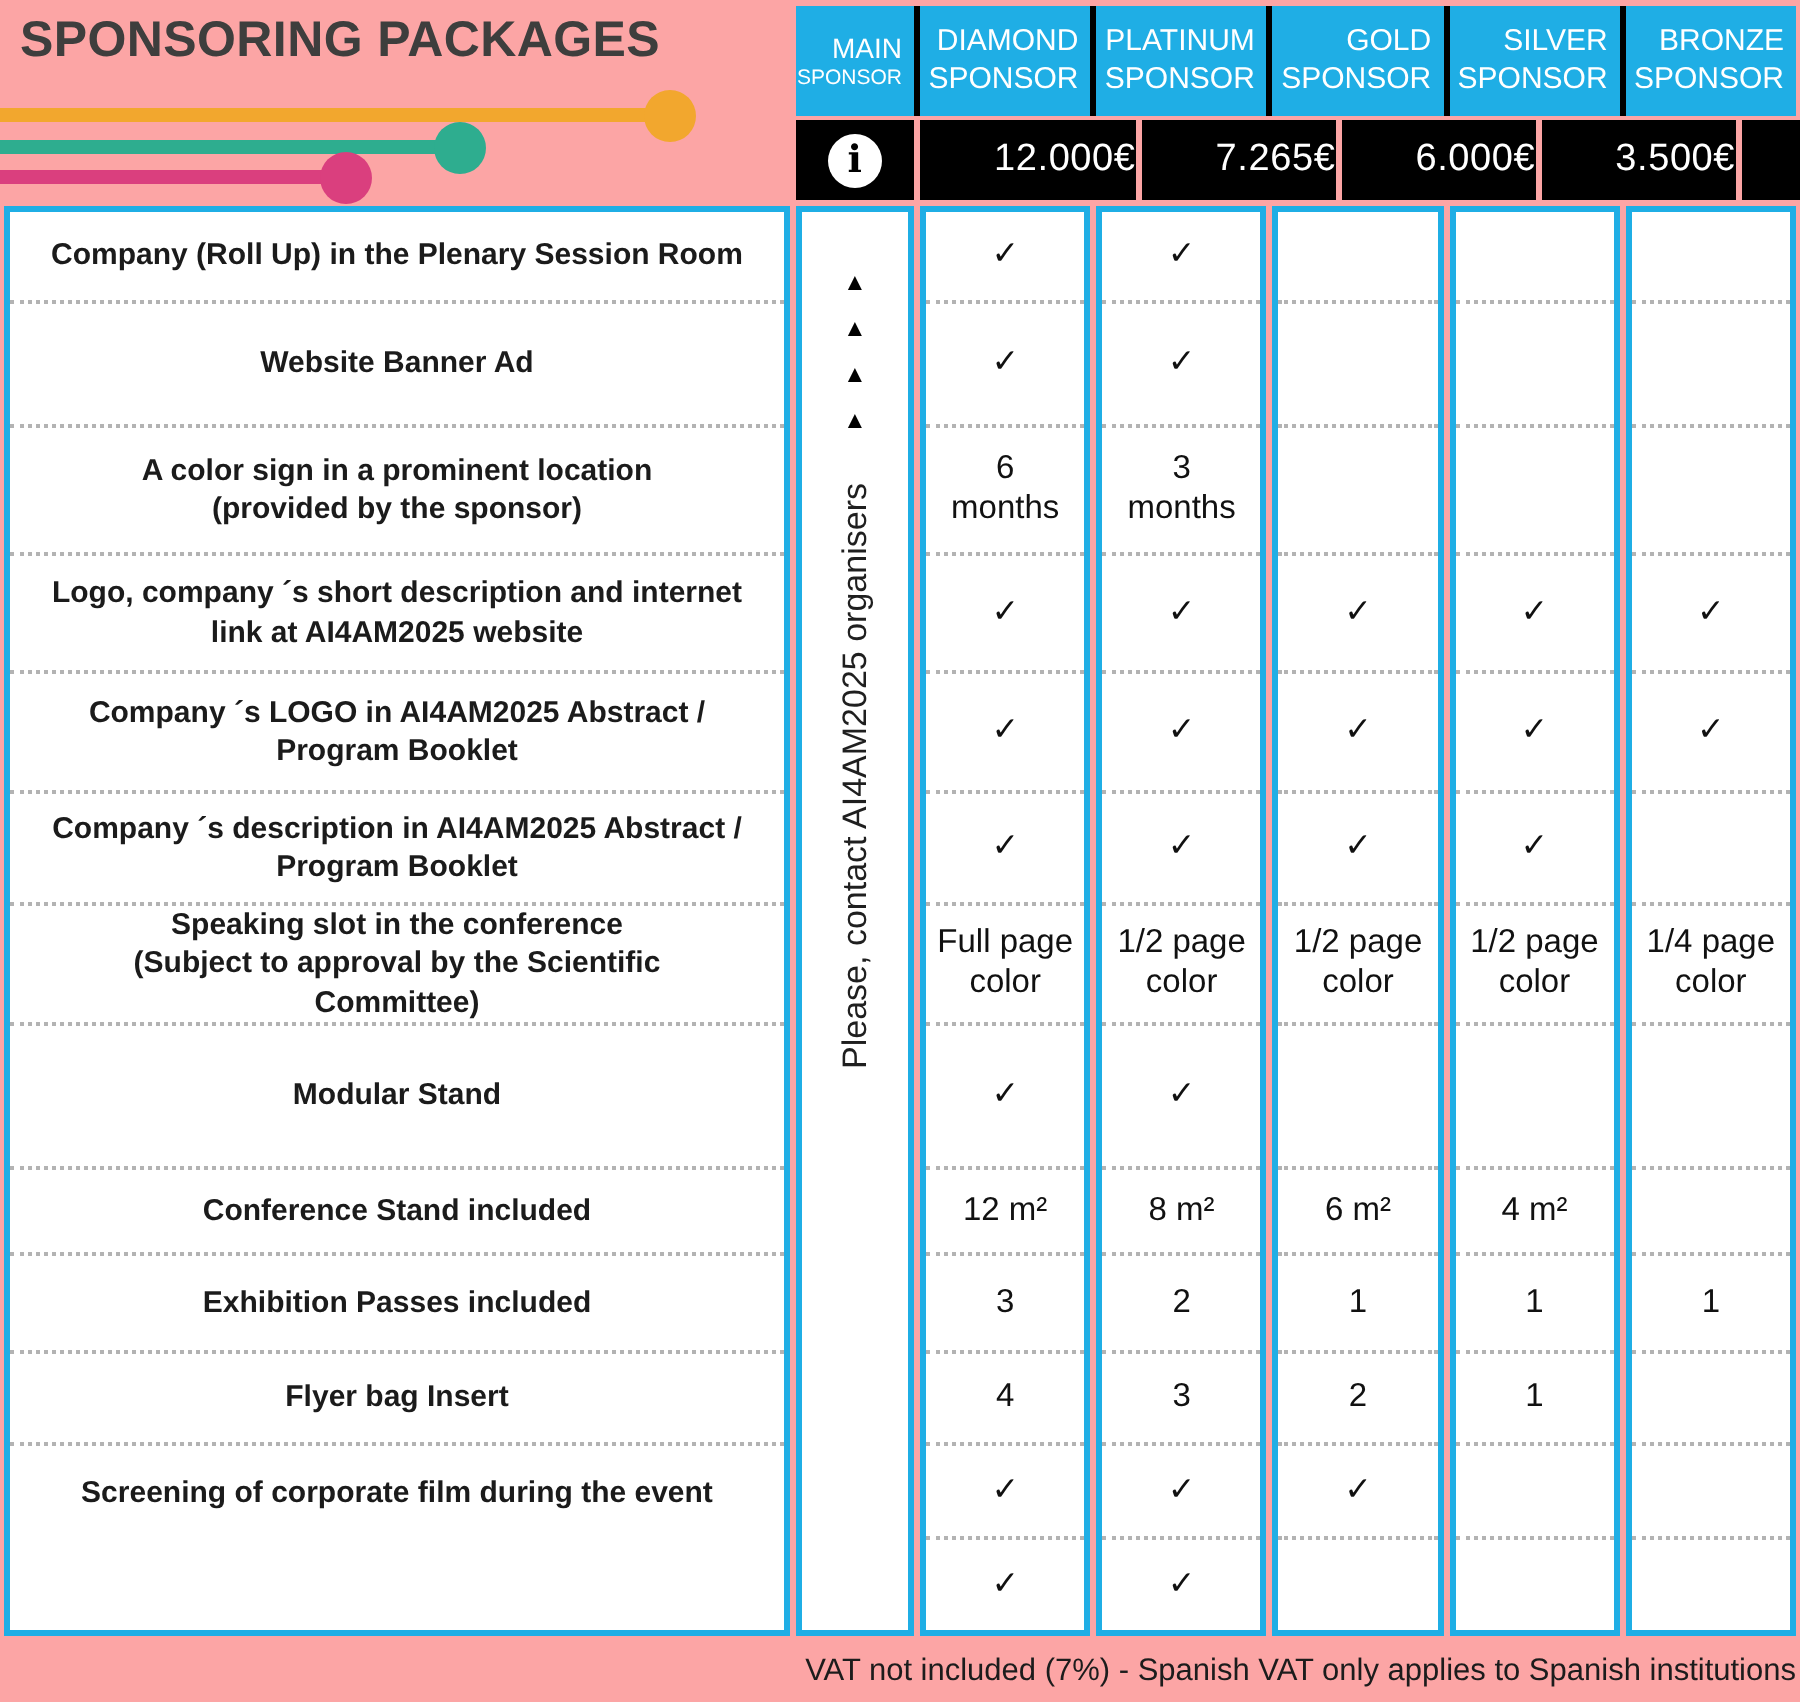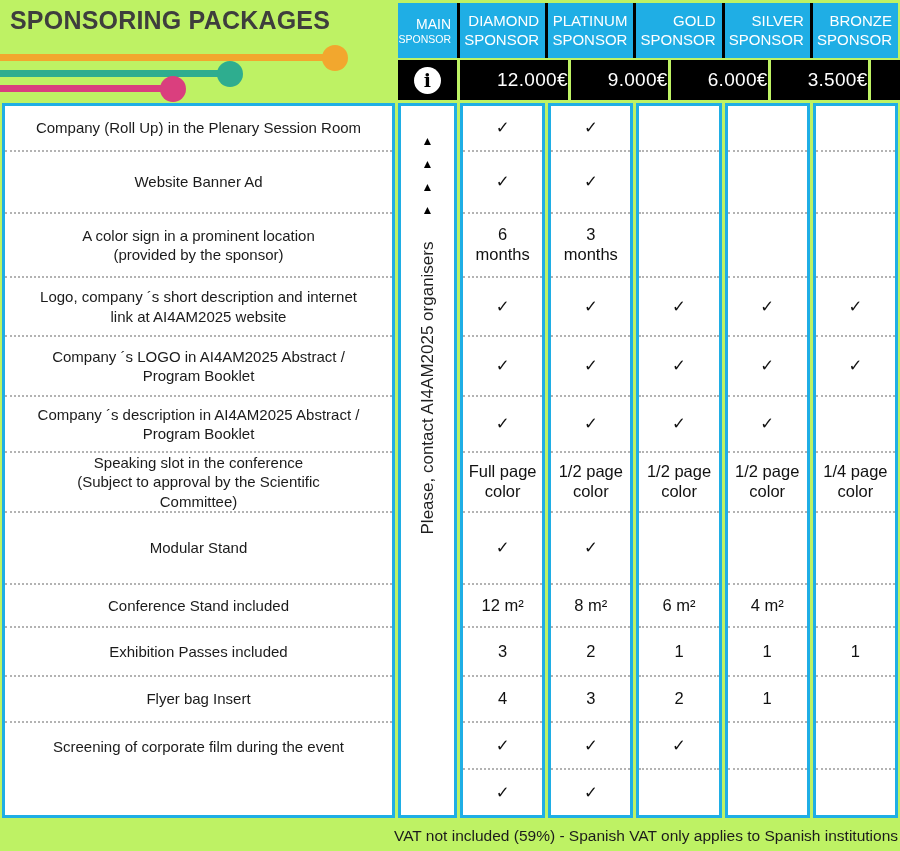--- a/index.html
+++ b/index.html
@@ -1,17 +1,17 @@
 <!DOCTYPE html>
 <html><head>
 <meta charset="utf-8">
 <style>
   * { margin:0; padding:0; box-sizing:border-box; }
   body { font-family:"Liberation Sans", sans-serif; background:#fff; }
-  .screen { position:relative; width:900px; height:851px; background:#bef264; overflow:hidden; }
+  .screen { position:relative; width:900px; height:851px; background:#fca5a5; overflow:hidden; }
 
   
   .page-title { position:absolute; left:10px; top:6px; font-size:25px; font-weight:bold;
                 letter-spacing:0.2px; color:#3e3e3d; }
   .deco-line { position:absolute; left:0; height:7px; border-radius:0 4px 4px 0; }
   .deco-line .deco-dot { position:absolute; right:-13px; top:50%; transform:translateY(-50%);
                          width:26px; height:26px; border-radius:50%; background:inherit; }
   .deco-orange { top:54px; width:335px; background:#F2A72E; }
   .deco-teal   { top:70px; width:230px; background:#2EAD8F; }
   .deco-pink   { top:85px; width:173px; background:#DA3F7E; }
@@ -47,21 +47,21 @@
   .bodybox.other { flex:1; }
 
   .features-col { position:absolute; left:2px; top:103px; width:393px; height:715px;
                   border:3px solid #1FAEE5; background:#fff; }
 
   .rows-grid { display:grid; height:100%;
                grid-template-rows:46px 62px 64px 59px 60px 56px 60px 72px 43px 49px 46px 47px auto; }
   .rcell { display:flex; align-items:center; justify-content:center; text-align:center;
            border-bottom:2px dotted #b3b3b3; white-space:pre-line; }
   .rcell:last-child { border-bottom:none; }
-  .fcell { font-weight:normal; font-size:15px; color:#1b1b1b; line-height:1.3; padding:0 6px; }
+  .fcell { font-weight:bold; font-size:15px; color:#1b1b1b; line-height:1.3; padding:0 6px; }
   .vcell { font-size:16.5px; color:#111; line-height:1.2; }
 
   .main-arrows { margin-top:24px; font-size:12px; line-height:23px; text-align:center;
                  color:#000; white-space:pre-line; }
   .main-note { position:absolute; left:50%; top:282px;
                transform:translate(-50%,-50%) rotate(-90deg); white-space:nowrap;
                font-size:17px; color:#1f1f1f; }
 
   .footer-note { position:absolute; right:2px; top:827px; font-size:15.5px; color:#1c1c1c; }
 </style>
@@ -107,21 +107,21 @@
       <span class="l1">BRONZE</span>
       <span class="l2">SPONSOR</span>
     </div>
   </div>
 
   <div class="price-strip">
     <div class="pcell main">
       <span class="info-icon">i</span>
     </div>
     <div class="pcell other">12.000€</div>
-    <div class="pcell other">9.000€</div>
+    <div class="pcell other">7.265€</div>
     <div class="pcell other">6.000€</div>
     <div class="pcell other">3.500€</div>
     <div class="pcell other">2.000€</div>
   </div>
 
   <div class="features-col">
     <div class="rows-grid">
       <div class="rcell fcell">Company (Roll Up) in the Plenary Session Room</div>
       <div class="rcell fcell">Website Banner Ad</div>
       <div class="rcell fcell">A color sign in a prominent location
@@ -245,15 +245,15 @@
         <div class="rcell vcell"></div>
         <div class="rcell vcell">1</div>
         <div class="rcell vcell"></div>
         <div class="rcell vcell"></div>
         <div class="rcell vcell"></div>
       </div>
     </div>
 
   </div>
 
-  <div class="footer-note">VAT not included (59%) - Spanish VAT only applies to Spanish institutions</div>
+  <div class="footer-note">VAT not included (7%) - Spanish VAT only applies to Spanish institutions</div>
 
 </div>
 
 </body></html>

